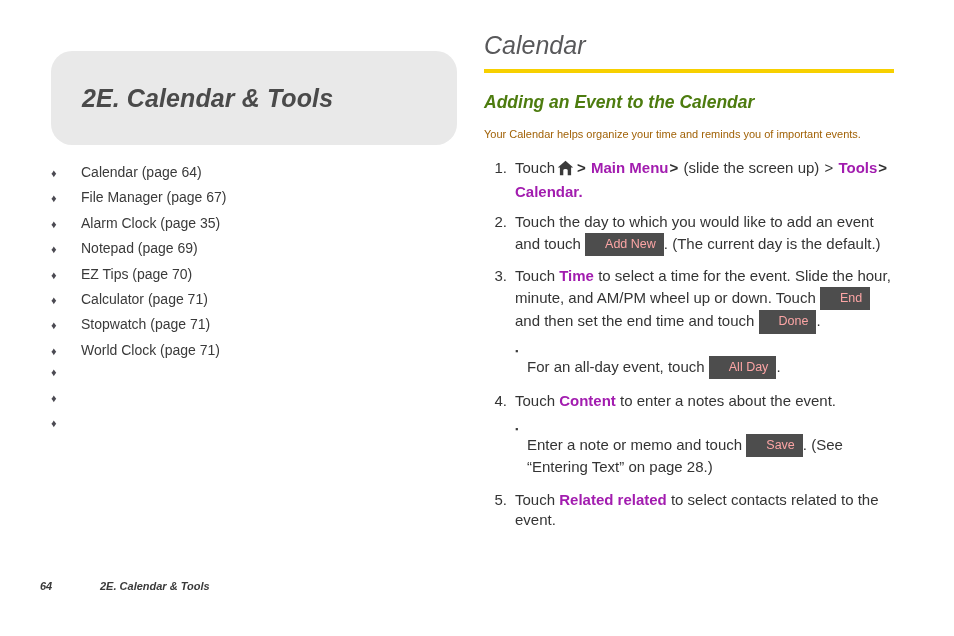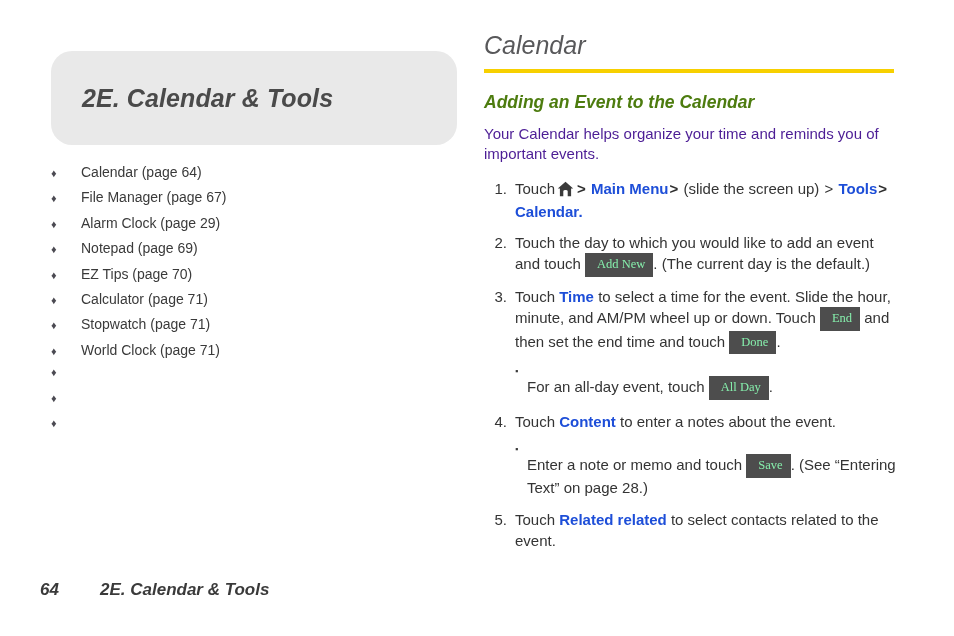--- a/index.html
+++ b/index.html
@@ -93,24 +93,24 @@
   }
   .subsection-title {
     font-size: 17.5px;
     font-style: italic;
     font-weight: bold;
     color: #4d7c0f;
     margin: 19px 0 0 0;
     line-height: 1.15;
   }
   .intro {
-    font-size: 15px;
+    font-size: 11px;
     line-height: 20.5px;
     margin: 12px 0 0 0;
-    color: #4c1d95;
+    color: #a16207;
     max-width: 400px;
   }
 
   
   .steps {
     margin: 14px 0 0 0;
     padding: 0;
     list-style: none;
   }
   .step {
@@ -144,34 +144,33 @@
   .substep-bullet {
     flex: 0 0 12px;
     font-size: 9px;
     line-height: 22px;
     color: #3a3a3a;
   }
   .substep-body {
     flex: 1 1 auto;
     margin-top: 16px;
   }
-  b, strong { font-weight: bold; color: #1d4ed8; }
+  b, strong { font-weight: bold; color: #a21caf; }
 
   
   .key {
     display: inline-block;
     background: #4d4d4d;
-    color: #86efac;
+    color: #fca5a5;
     font-size: 12.5px;
     line-height: 1;
-    padding: 5px 8px 6px 12px;
+    padding: 5px 8px 6px 20px;
     vertical-align: 1px;
     white-space: nowrap;
     font-weight: normal;
-    font-family: Liberation Serif, serif;
   }
   .home-icon {
     display: inline-block;
     vertical-align: -3px;
     margin: 0 2px;
   }
   .gt {
     font-weight: bold;
     color: #2e2e2e;
     padding: 0 1px;
@@ -183,21 +182,21 @@
 
   
   .footer {
     position: absolute;
     left: 40px;
     top: 580px;
     display: flex;
     align-items: baseline;
     font-style: italic;
     font-weight: bold;
-    font-size: 17px;
+    font-size: 11px;
     color: #3a3a3a;
   }
   .footer-page { width: 60px; }
 </style>
 </head>
 <body>
 
 <div class="page">
 
   <div class="left-col">
@@ -210,21 +209,21 @@
       <li class="toc-item">
         <span class="toc-bullet">♦</span>
         <span class="toc-label">Calendar (page 64)</span>
       </li>
       <li class="toc-item">
         <span class="toc-bullet">♦</span>
         <span class="toc-label">File Manager (page 67)</span>
       </li>
       <li class="toc-item">
         <span class="toc-bullet">♦</span>
-        <span class="toc-label">Alarm Clock (page 29)</span>
+        <span class="toc-label">Alarm Clock (page 35)</span>
       </li>
       <li class="toc-item">
         <span class="toc-bullet">♦</span>
         <span class="toc-label">Notepad (page 69)</span>
       </li>
       <li class="toc-item">
         <span class="toc-bullet">♦</span>
         <span class="toc-label">EZ Tips (page 70)</span>
       </li>
       <li class="toc-item">

